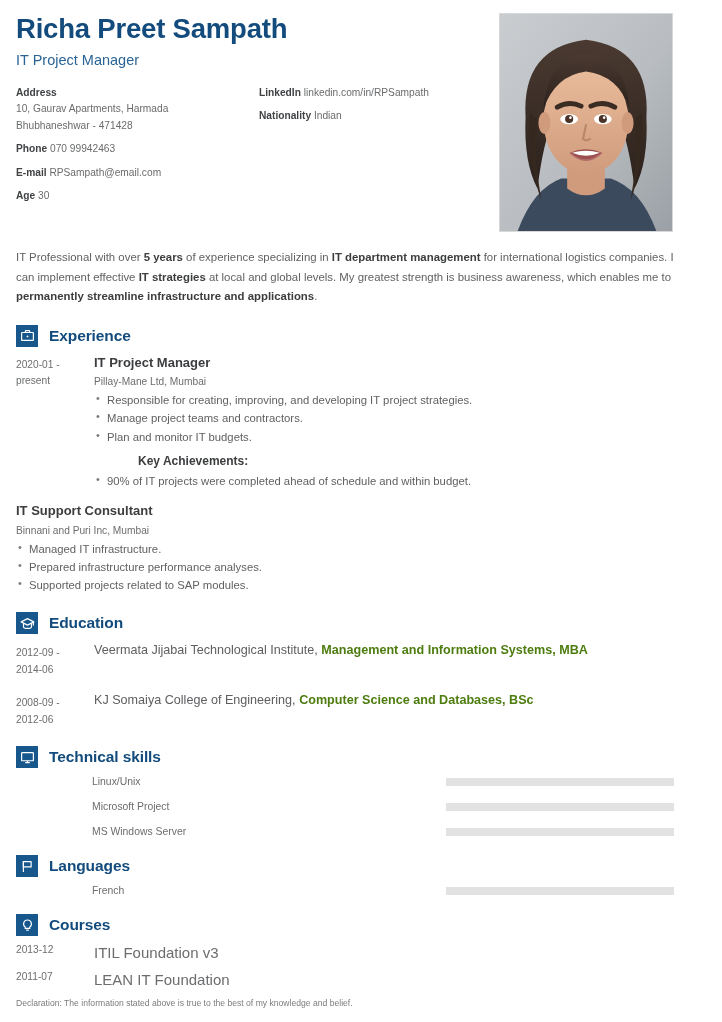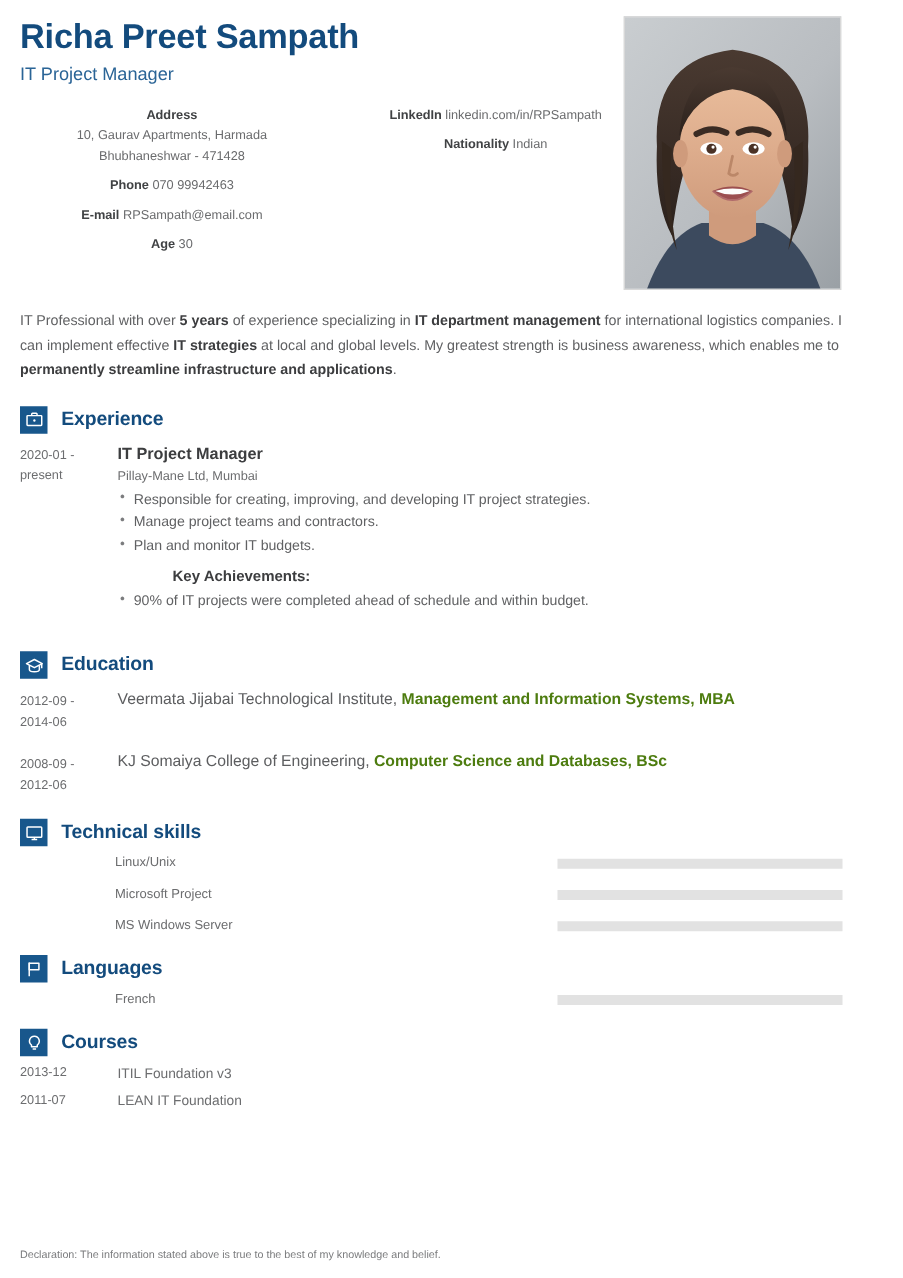--- a/index.html
+++ b/index.html
@@ -15,21 +15,21 @@
   
   .header { position: relative; padding-top: 14px; height: 232px; }
   .name {
     font-size: 27.5px; font-weight: bold; color: #134b7d;
     letter-spacing: -0.2px; line-height: 1.08;
   }
   .job-title {
     font-size: 14.5px; color: #2a6496; margin-top: 8px; font-weight: normal;
   }
   .contact-grid {
-    display: flex; margin-top: 18px; font-size: 10.2px; color: #5a5b5d; text-align: center;
+    display: flex; margin-top: 18px; font-size: 10.2px; color: #5a5b5d;
   }
   .contact-col-left { width: 243px; }
   .contact-col-right { width: 275px; }
   .c-row { margin-bottom: 9px; line-height: 1.42; }
   .c-row.tight { margin-bottom: 2px; }
   .c-label { font-weight: bold; color: #404244; }
   .c-val { color: #6a6b6d; }
   .photo-frame {
     position: absolute; right: 15px; top: 13px;
     width: 174px; height: 219px;
@@ -96,21 +96,21 @@
   }
   .bar-fill { height: 100%; background: #12598f; }
   .lang-level {
     text-align: right; font-size: 10.4px; color: #6c6d6f;
     padding-right: 14px; margin-top: -6px;
   }
 
   
   .course-row { display: flex; margin-bottom: 10px; }
   .course-date { width: 78px; flex: 0 0 78px; font-size: 10.2px; color: #6c6d6f; }
-  .course-name { font-size: 11px; color: #6c6d6f; }
+  .course-name { font-size: 15px; color: #6c6d6f; }
 
   
   .footer {
     position: absolute; left: 16px; right: 12px; bottom: 14px;
     font-size: 8.6px; color: #7b7c7e; padding-top: 8px;
   }
 </style>
 </head>
 <body>
 
@@ -241,20 +241,29 @@
         <li>Plan and monitor IT budgets.</li>
       </ul>
       <div class="ach-head">Key Achievements:</div>
       <ul class="bullets">
         <li>90% of IT projects were completed ahead of schedule and within budget.</li>
       </ul>
     </div>
   </div>
 
   <div class="entry">
+    <div class="entry-body">
+      <div class="entry-role">IT Support Consultant</div>
+      <div class="entry-org">Binnani and Puri Inc, Mumbai</div>
+      <ul class="bullets">
+        <li>Managed IT infrastructure.</li>
+        <li>Prepared infrastructure performance analyses.</li>
+        <li>Supported projects related to SAP modules.</li>
+      </ul>
+    </div>
   </div>
 
   <div class="sec-head">
     <span class="sec-icon">
       <svg viewBox="0 0 24 24" fill="none" stroke="#ffffff" stroke-width="1.9">
         <path d="M12 4.2 1.9 9.4 12 14.6l10.1-5.2z" stroke-linejoin="round"></path>
         <path d="M5.6 11.4v5.6c0 1.6 2.9 2.9 6.4 2.9s6.4-1.3 6.4-2.9v-5.6" stroke-linejoin="round"></path>
         <path d="M21.4 9.8v5.4"></path>
       </svg>
     </span>

